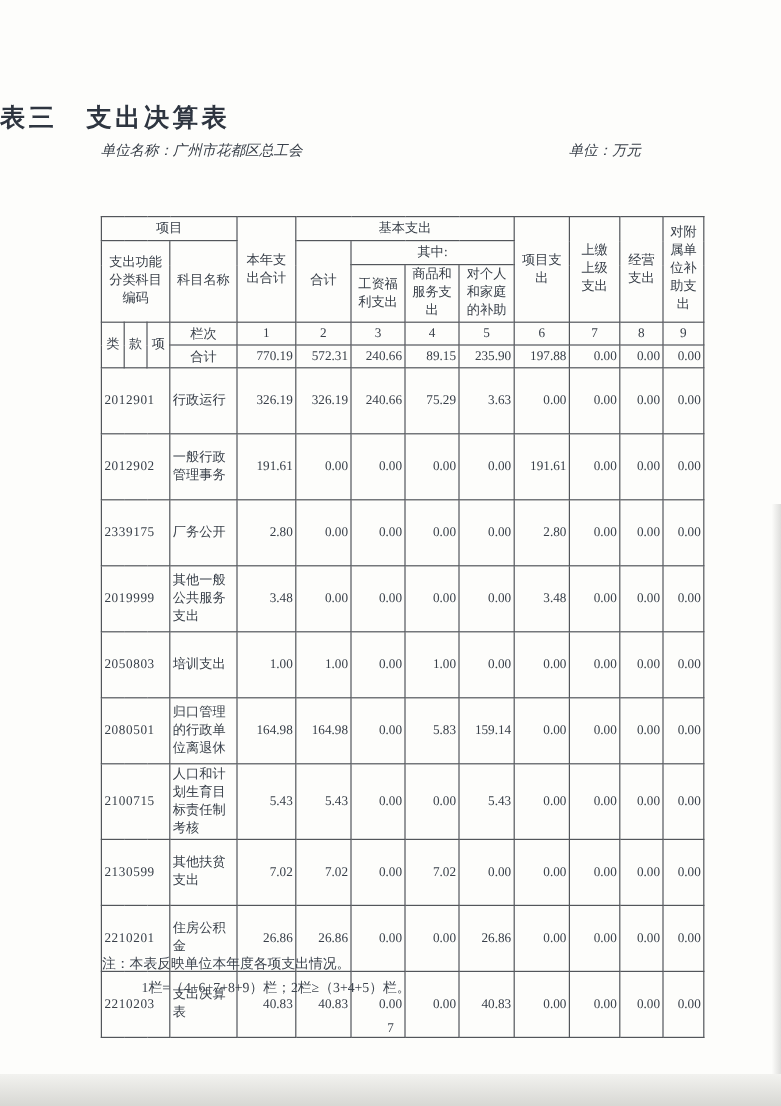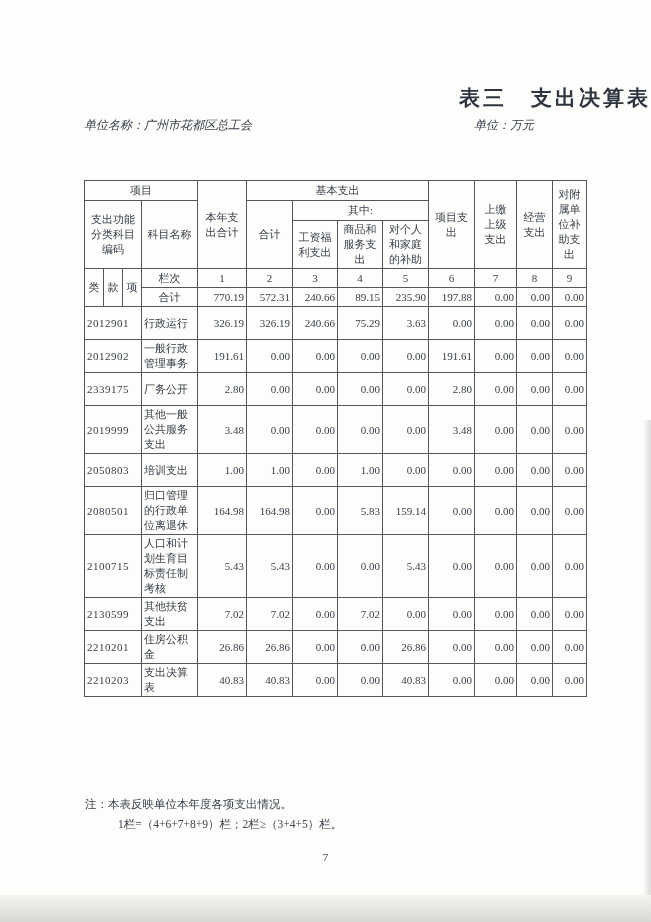--- a/index.html
+++ b/index.html
@@ -16,21 +16,21 @@
   .scan-edge-bottom{
     position:absolute;left:0;bottom:0;width:651px;height:27px;
     background:linear-gradient(#f2f2ef,#d7d7d3);
   }
   .scan-edge-right{
     position:absolute;right:0;top:420px;width:8px;height:502px;
     background:linear-gradient(90deg,rgba(220,220,216,0),#dddddb);
   }
   .title{
     position:absolute;left:0;top:84px;width:651px;
-    text-align:right;font-size:21px;font-weight:bold;margin:0;
+    text-align:left;font-size:21px;font-weight:bold;margin:0;
     letter-spacing:3px;color:#2e3540;
   }
   .meta{
     position:absolute;left:84px;top:117px;width:502px;
     font-size:12px;display:flex;justify-content:space-between;font-style:italic;
   }
   .meta .unit{padding-right:52px;}
   table.decision{
     position:absolute;left:84px;top:140px;width:502px;
     border-collapse:collapse;table-layout:fixed;
@@ -47,21 +47,21 @@
   table.decision th{
     text-align:center;
     white-space:pre-line;
     line-height:15px;
   }
   thead tr.r-a{height:20px;}
   thead tr.r-b{height:20px;}
   thead tr.r-c{height:47px;}
   thead tr.r-d{height:19px;}
   thead tr.r-e{height:19px;}
-  tbody tr{height:33px;}
+  tbody tr{height:55px;}
   td.lanci-label,td.total-label{text-align:center;}
   td.colno{text-align:center;}
   td.num{text-align:right;padding-right:5px;}
   td.code{text-align:left;padding-left:7px;letter-spacing:0.5px;}
   td.name{
     text-align:left;padding-left:5px;padding-right:2px;
     line-height:15px;
   }
   .notes{
     position:absolute;left:85px;top:794px;width:480px;

